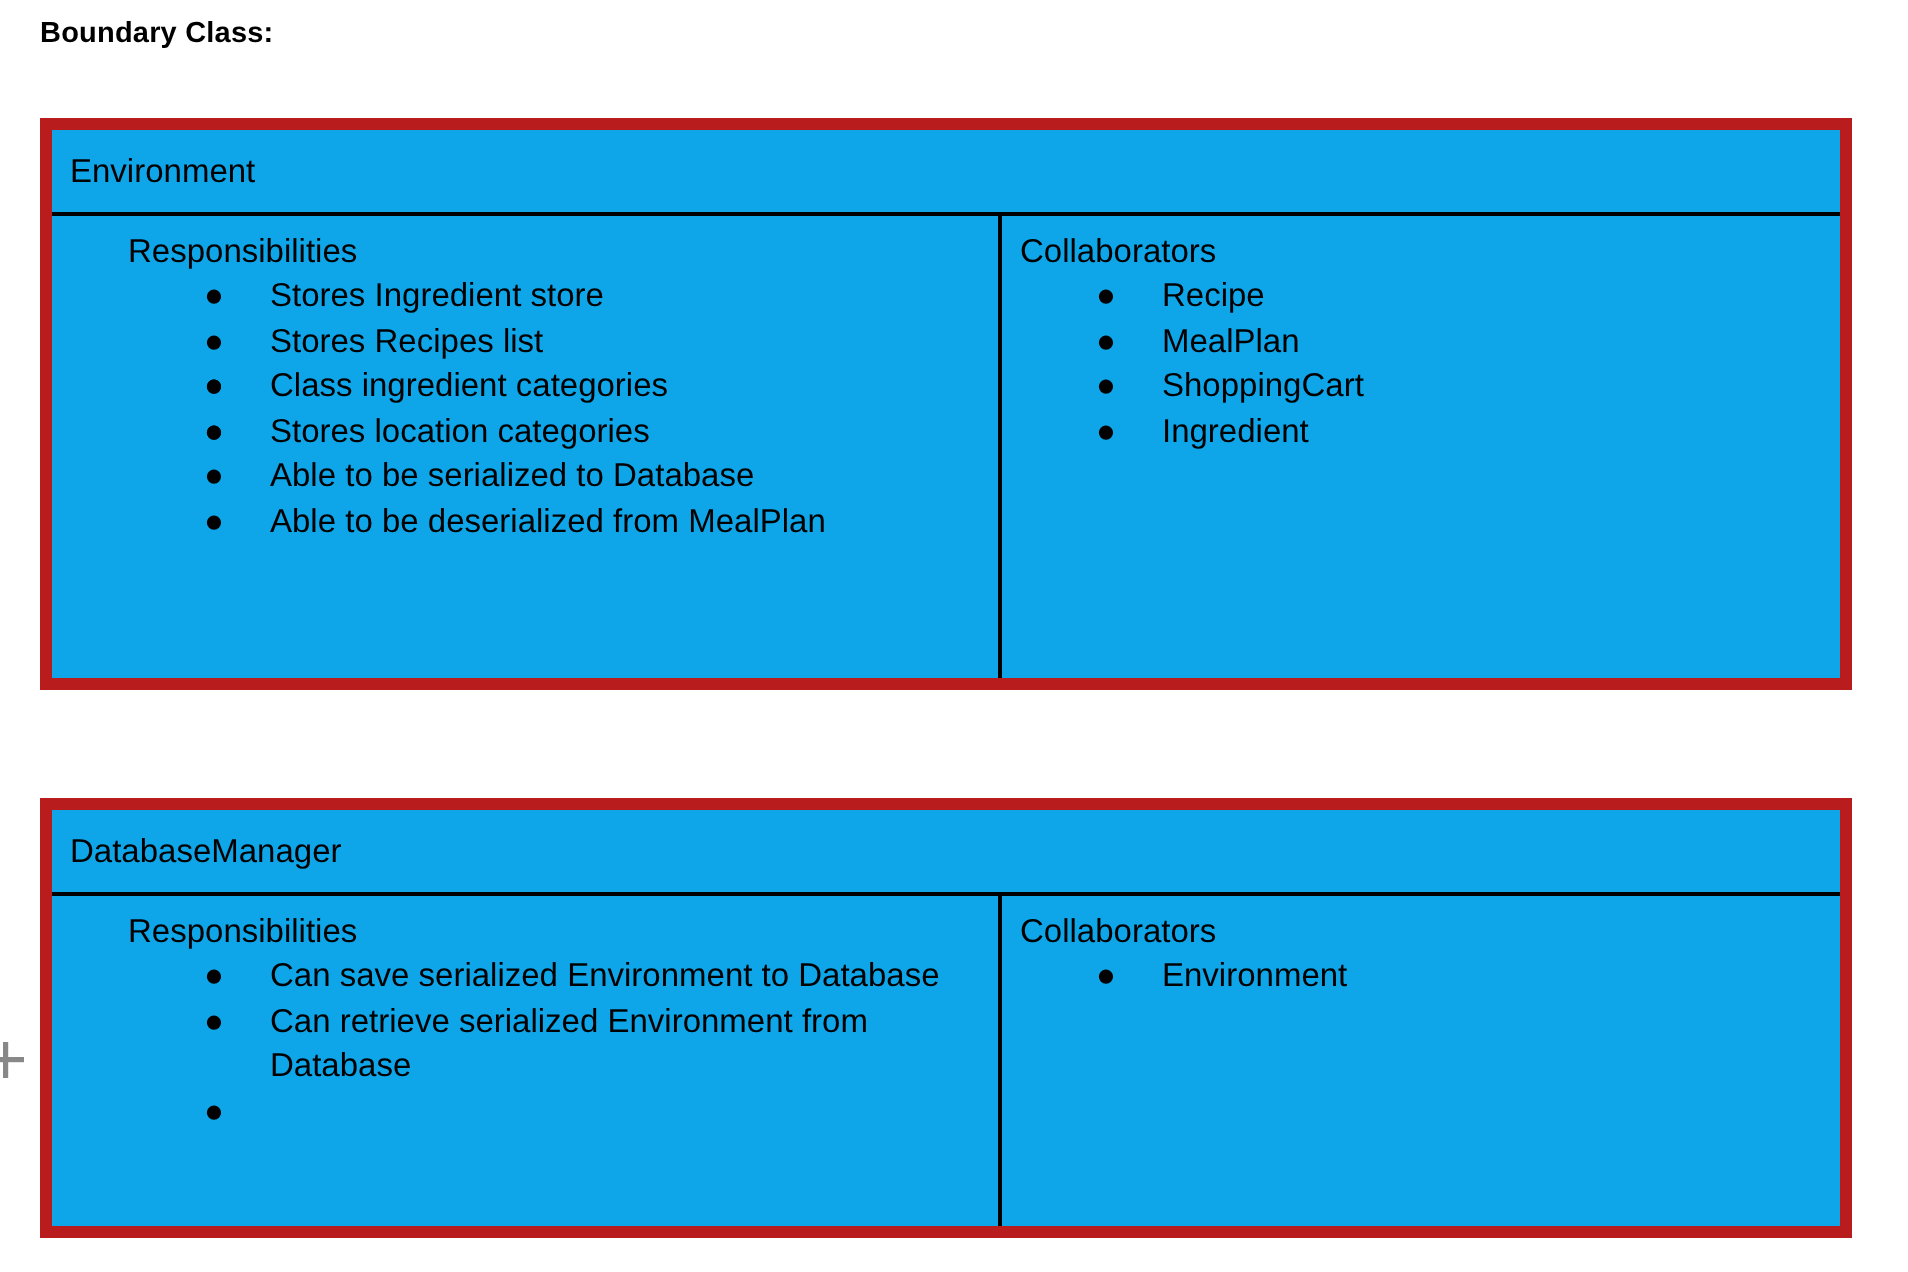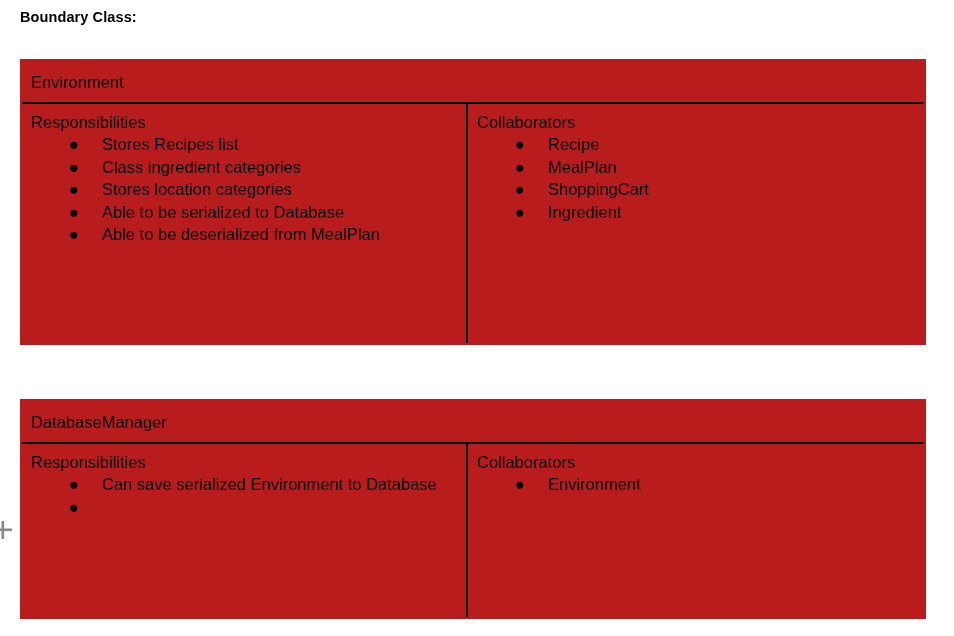--- a/index.html
+++ b/index.html
@@ -42,22 +42,22 @@
     top: 521px;
     width: 18px;
     height: 18px;
     color: #888888;
   }
   .insert-handle svg { display: block; }
 
   
   .crc-card {
     position: absolute;
-    border: 2px solid #b91c1c;
-    background: #b91c1c;
+    border: 6px solid #b91c1c;
+    background: #0ea5e9;
     box-sizing: border-box;
   }
   #card-environment  { left: 20px; top: 59px;  width: 906px; height: 286px; }
   #card-dbmanager    { left: 20px; top: 399px; width: 906px; height: 220px; }
 
   .card-title-row {
     border-bottom: 2px solid #000000;
     box-sizing: border-box;
     height: 43px;
     display: flex;
@@ -67,20 +67,21 @@
   .card-title {
     font-size: 16.5px;
     line-height: 20px;
   }
 
   .card-body {
     display: flex;
     align-items: stretch;
     box-sizing: border-box;
     height: calc(100% - 43px);
+    padding-left: 29px;
   }
   .card-col {
     box-sizing: border-box;
     padding: 7px 0 0 9px;
   }
   .card-col.left  { width: 446px; border-right: 2px solid #000000; }
   .card-col.right { flex: 1 1 auto; }
 
   .col-heading {
     font-size: 16.5px;
@@ -130,20 +131,21 @@
       <span class="card-title">Environment</span>
     </div>
 
     <div class="card-body">
 
       <div class="card-col left">
         <div class="col-heading">Responsibilities</div>
         <ul class="crc-list">
           <li>
             <span class="bullet">●</span>
+            <span>Stores Ingredient store</span>
           </li>
           <li>
             <span class="bullet">●</span>
             <span>Stores Recipes list</span>
           </li>
           <li>
             <span class="bullet">●</span>
           </li>
           <li>
             <span class="bullet">●</span>
@@ -202,20 +204,21 @@
 
       <div class="card-col left">
         <div class="col-heading">Responsibilities</div>
         <ul class="crc-list">
           <li>
             <span class="bullet">●</span>
             <span>Can save serialized Environment to Database</span>
           </li>
           <li>
             <span class="bullet">●</span>
+            <span>Can retrieve serialized Environment from Database</span>
           </li>
           <li>
             <span class="bullet">●</span>
           </li>
         </ul>
       </div>
 
       <div class="card-col right">
         <div class="col-heading">Collaborators</div>
         <ul class="crc-list">

